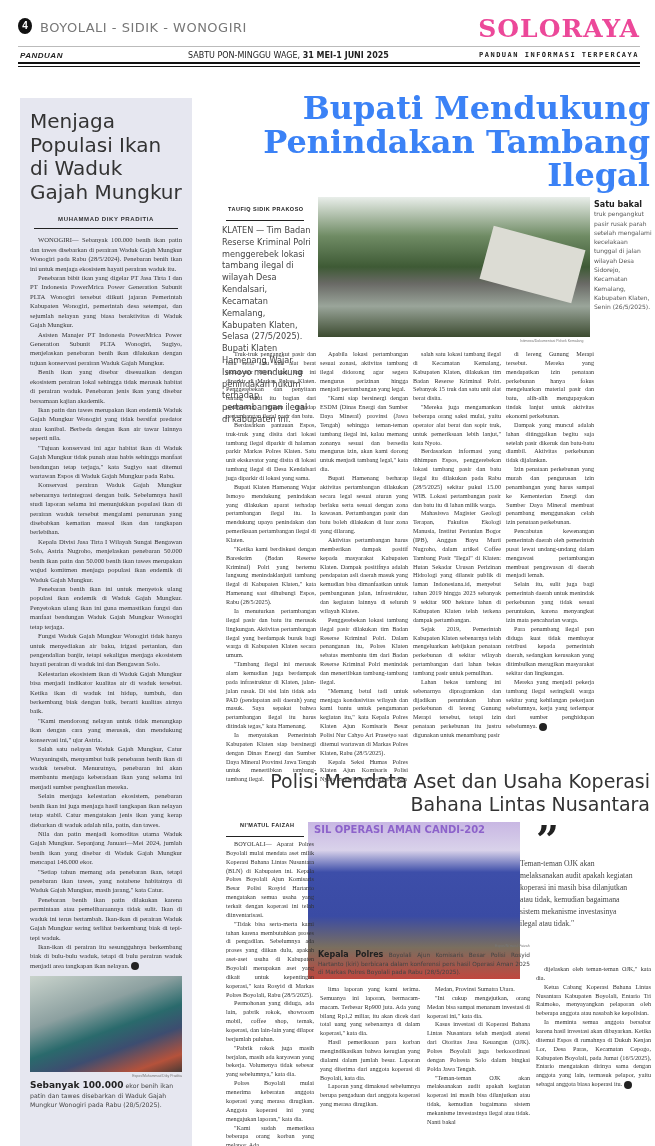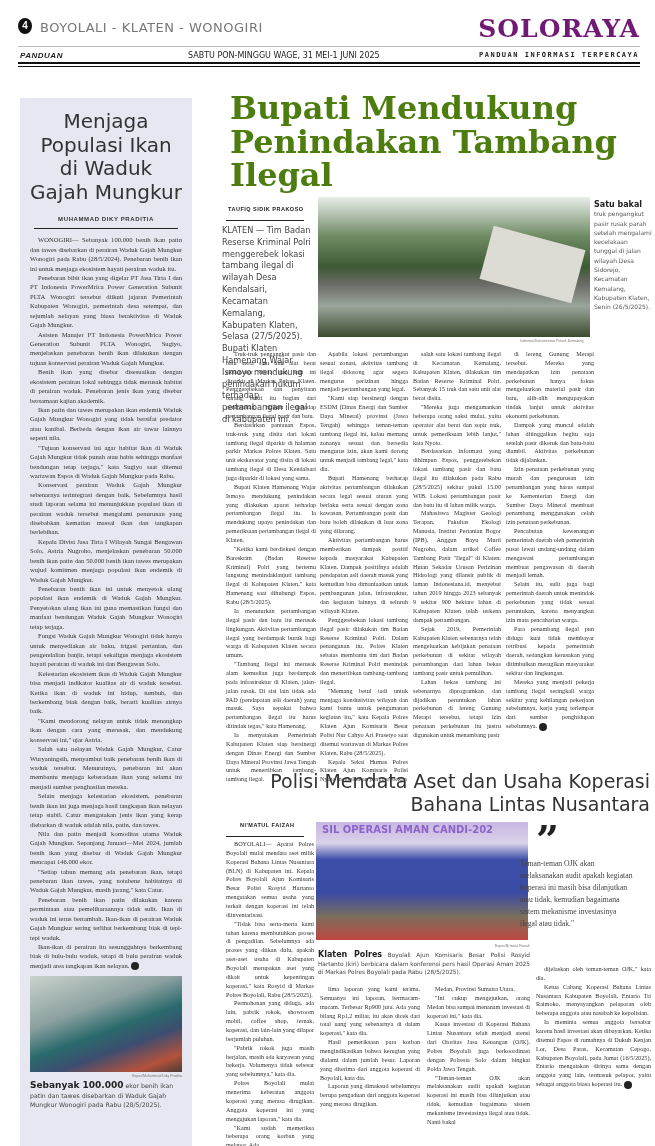--- a/index.html
+++ b/index.html
@@ -1,73 +1,73 @@
 <!DOCTYPE html>
 <html><head>
 <meta charset="utf-8">
 <style>
   *{box-sizing:border-box;margin:0;padding:0}
   html,body{width:655px;height:1146px;background:#fff;overflow:hidden}
   body{font-family:"Liberation Serif",serif;color:#222;position:relative}
   .mast{position:absolute;left:0;top:0;width:655px;height:60px}
   .pgnum{position:absolute;left:18px;top:18px;width:14px;height:16px;border-radius:50%;background:#111;color:#fff;font:bold 10px "Liberation Sans",sans-serif;text-align:center;line-height:16px}
   .region{position:absolute;left:40px;top:20px;font:13px "DejaVu Sans",sans-serif;letter-spacing:.5px;color:#777}
-  .brand{position:absolute;right:15px;top:14px;font:bold 25px "DejaVu Serif",serif;color:#701a75;letter-spacing:1px}
+  .brand{position:absolute;right:15px;top:14px;font:bold 25px "DejaVu Serif",serif;color:#ec4899;letter-spacing:1px}
   .hr1{position:absolute;left:18px;right:15px;top:46px;border-top:1px solid #bbb}
   .logo{position:absolute;left:20px;top:51px;font:italic 900 8px "Liberation Sans",sans-serif;letter-spacing:.5px}
   .date{position:absolute;left:188px;top:51px;font:8px "DejaVu Sans",sans-serif}
-  .date b{font-weight:normal}
+  .date b{font-weight:bold}
   .tag{position:absolute;right:16px;top:51px;font:bold 7px "DejaVu Sans Mono",monospace;letter-spacing:1.5px}
   .hr2{position:absolute;left:18px;right:15px;top:62px;border-top:2px solid #111}
   .hr3{position:absolute;left:18px;right:15px;top:66px;border-top:1px solid #111}
 
   
   .feature{position:absolute;left:20px;top:98px;width:172px;height:1060px;background:#e6e7f0;padding:8px 10px}
-  .feature h2{font:400 20px "DejaVu Sans",sans-serif;text-align:center;line-height:1.18;color:#333;margin-top:4px}
+  .feature h2{font:400 20px "DejaVu Sans",sans-serif;line-height:1.18;color:#333;margin-top:4px}
   .byline{font:bold 6px "Liberation Sans",sans-serif;text-align:center;letter-spacing:.6px;margin:12px 0 6px;color:#333}
   .rule{border-top:1px solid #222;margin:0 4px 6px}
   .body{font-size:6.6px;line-height:1.43;text-align:justify;color:#333}
   .body p{text-indent:8px}
   .end{display:inline-block;width:8px;height:8px;border-radius:50%;background:#222;vertical-align:middle;margin-left:2px}
   .photo-fish{width:152px;height:96px;margin-top:6px;background:linear-gradient(160deg,#c9d3cc 0%,#8ca0a0 35%,#2a6a6c 55%,#3d4d70 70%,#b5523b 88%,#4a3a35 100%);position:relative}
   .credit{font:3.5px "Liberation Sans",sans-serif;text-align:right;color:#777;margin-top:2px}
   .cap{font:6.2px "DejaVu Sans",sans-serif;line-height:1.5;color:#444;margin-top:2px}
   .cap b{font:bold 9px "DejaVu Sans",sans-serif;color:#222}
 
   
-  .h1main{position:absolute;left:230px;top:92px;width:420px;text-align:left;font:bold 32px "DejaVu Serif",serif;line-height:1.05;color:#4d7c0f}
+  .h1main{position:absolute;left:230px;top:92px;width:420px;text-align:right;font:bold 32px "DejaVu Serif",serif;line-height:1.05;color:#3b82f6}
   .auth2{position:absolute;left:228px;top:206px;font:bold 5.5px "Liberation Sans",sans-serif;letter-spacing:.5px}
   .rule2{position:absolute;left:226px;top:220px;width:78px;border-top:1px solid #222}
   .lead{position:absolute;left:222px;top:225px;width:90px;font:8.2px "DejaVu Sans",sans-serif;line-height:1.44;text-align:left;color:#444}
   .photo-truck{position:absolute;left:318px;top:197px;width:272px;height:140px;background:linear-gradient(180deg,#e9eeea 0%,#6f8b64 28%,#3e5a35 50%,#6a6a66 62%,#9aa59a 78%,#3c4b30 100%);overflow:hidden}
   .truck{position:absolute;right:10px;top:40px;width:95px;height:55px;background:#dcdcd4;transform:rotate(15deg)}
   .credit2{position:absolute;left:520px;top:339px;font:3.5px "Liberation Sans",sans-serif;color:#777}
   .side-cap{position:absolute;left:594px;top:200px;width:58px;font:6px "DejaVu Sans",sans-serif;line-height:1.55;color:#555}
   .side-cap b{font:bold 8px "DejaVu Sans",sans-serif;color:#222}
   .col{position:absolute;font-size:6.2px;line-height:1.43;text-align:justify;color:#333}
   .col p{text-indent:8px}
 
   
   .h2sec{position:absolute;left:230px;top:770px;width:420px;text-align:right;font:400 19px "DejaVu Sans",sans-serif;line-height:1.2;color:#333}
   .auth3{position:absolute;left:240px;top:822px;font:bold 5.5px "Liberation Sans",sans-serif;letter-spacing:.5px}
   .rule3{position:absolute;left:226px;top:836px;width:78px;border-top:1px solid #222}
-  .photo-police{position:absolute;left:316px;top:822px;width:212px;height:118px;background:linear-gradient(180deg,#c8b7e3 0%,#d9d2ea 18%,#3d4ea9 32%,#3a4ba4 60%,#7a6f5f 80%,#c0473f 100%)}
+  .photo-police{position:absolute;left:308px;top:822px;width:212px;height:157px;background:linear-gradient(180deg,#c8b7e3 0%,#d9d2ea 18%,#3d4ea9 32%,#3a4ba4 60%,#7a6f5f 80%,#c0473f 100%)}
   .photo-police .banner{position:absolute;left:6px;top:2px;font:bold 10px "DejaVu Sans",sans-serif;color:#7d4cc4;opacity:.8}
   .credit3{position:absolute;left:495px;top:944px;font:3.5px "Liberation Sans",sans-serif;color:#777}
   .cap2{position:absolute;left:318px;top:950px;width:212px;font:5.8px "DejaVu Sans",sans-serif;line-height:1.5;color:#444;text-align:justify}
   .cap2 b{font:bold 8px "DejaVu Sans",sans-serif;color:#222}
   .quote-mark{position:absolute;left:536px;top:820px;font:bold 40px "DejaVu Serif",serif;line-height:1;color:#222}
   .quote{position:absolute;left:520px;top:858px;width:115px;font:7.7px "Liberation Serif",serif;line-height:1.55;color:#444}
 </style>
 </head>
 <body>
 
 <div class="mast">
   <div class="pgnum">4</div>
-  <div class="region">BOYOLALI - KLATEN - WONOGIRI</div>
+  <div class="region">BOYOLALI - SIDIK - WONOGIRI</div>
   <div class="brand">SOLORAYA</div>
   <div class="hr1"></div>
   <div class="logo">PANDUAN</div>
   <div class="date"><span>SABTU PON-MINGGU WAGE,</span> <b>31 MEI-1 JUNI 2025</b></div>
   <div class="tag">PANDUAN INFORMASI TERPERCAYA</div>
   <div class="hr2"></div>
   <div class="hr3"></div>
 </div>
 
 <div class="feature">
@@ -145,21 +145,21 @@
   <p><span>Mereka yang menjadi pekerja tambang ilegal seringkali warga sekitar yang kehilangan pekerjaan sebelumnya, kerja yang terlempar dari sumber penghidupan sebelumnya.</span><span class="end"></span></p>
 </div>
 
 <h2 class="h2sec">Polisi Mendata Aset dan Usaha Koperasi Bahana Lintas Nusantara</h2>
 <div class="auth3">NI'MATUL FAIZAH</div>
 <div class="rule3"></div>
 <div class="photo-police">
     <div class="banner">SIL OPERASI AMAN CANDI-202</div>
   </div>
 <div class="credit3">Espos/Ni'matul Faizah</div>
-<div class="cap2"><b>Klaten Polres</b> <span>Boyolali Ajun Komisaris Besar Polisi Rosyid Hartanto (kiri) berbicara dalam konferensi pers hasil Operasi Aman 2025 di Markas Polres Boyolali pada Rabu (28/5/2025).</span></div>
+<div class="cap2"><b>Kepala Polres</b> <span>Boyolali Ajun Komisaris Besar Polisi Rosyid Hartanto (kiri) berbicara dalam konferensi pers hasil Operasi Aman 2025 di Markas Polres Boyolali pada Rabu (28/5/2025).</span></div>
 <div class="quote-mark">”</div>
 <div class="quote">Teman-teman OJK akan melaksanakan audit apakah kegiatan koperasi ini masih bisa dilanjutkan atau tidak, kemudian bagaimana sistem mekanisme investasinya ilegal atau tidak."</div>
 
 <div class="col" style="left:226px;top:840px;width:88px;height:306px;overflow:hidden">
   <p>BOYOLALI— Aparat Polres Boyolali mulai mendata aset milik Koperasi Bahana Lintas Nusantara (BLN) di Kabupaten ini. Kepala Polres Boyolali Ajun Komisaris Besar Polisi Rosyid Hartanto mengatakan semua usaha yang terkait dengan koperasi ini telah diinventarisasi.</p>
   <p>"Tidak bisa serta-merta kami tahan karena membutuhkan proses di pengadilan. Sebelumnya ada proses yang diikan dulu, apakah aset-aset usaha di Kabupaten Boyolali merupakan aset yang dikait untuk kepentingan koperasi," kata Rosyid di Markas Polres Boyolali, Rabu (28/5/2025).</p>
   <p>Permohonan yang diduga, ada lain, pabrik rokok, showroom mobil, coffee shop, ternak, koperasi, dan lain-lain yang dilapor berjumlah puluhan.</p>
   <p>"Pabrik rokok juga masih berjalan, masih ada karyawan yang bekerja. Volumenya tidak sebesar yang sebelumnya," kata dia.</p>
   <p>Polres Boyolali mulai menerima keberatan anggota koperasi yang merasa dirugikan. Anggota koperasi ini yang mengajukan laporan," kata dia.</p>
   <p>"Kami sudah memeriksa beberapa orang korban yang melapor. Ada</p>

